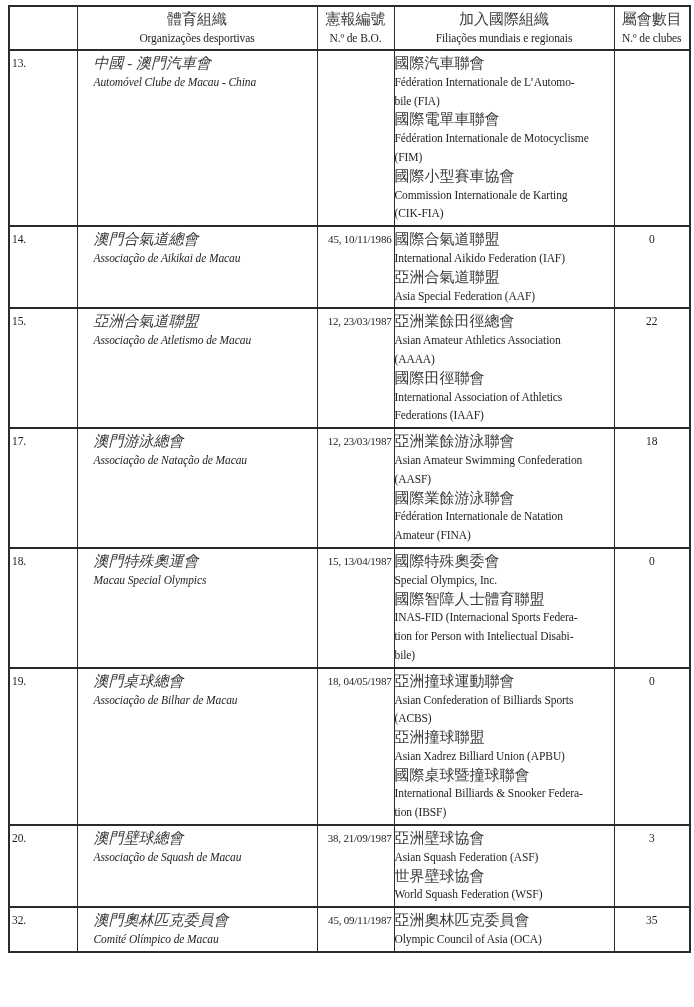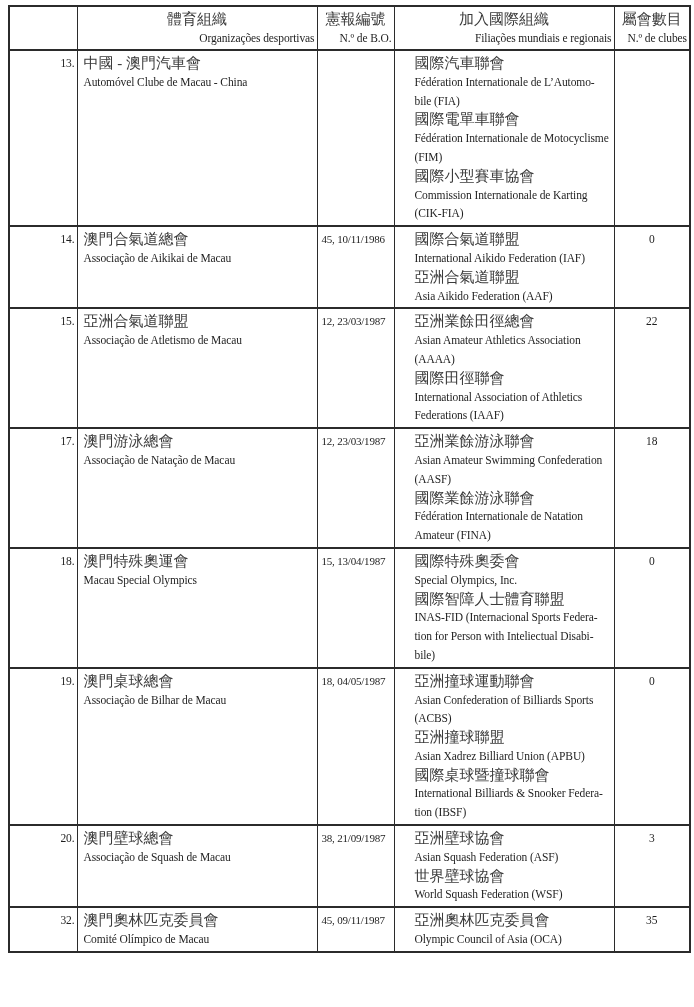--- a/index.html
+++ b/index.html
@@ -53,26 +53,26 @@
     line-height: 18.8px;
     letter-spacing: -0.1px;
     color: #1e1e1e;
     font-weight: normal;
   }
   th {
     text-align: center;
     font-weight: normal;
   }
   th .zh { line-height: 19px; }
-  th .lat { line-height: 18px; text-align: right; }
-  td.c-num { text-align: right; }
-  td.c-org { padding-left: 6px; }
-  td.c-gz { padding-left: 4px; }
+  th .lat { line-height: 18px; }
+  td.c-num { text-align: left; }
+  td.c-org { padding-left: 16px; font-style: italic; }
+  td.c-gz { padding-left: 4px; text-align: right; }
   td.c-gz .lat { font-size: 11px; letter-spacing: -0.2px; white-space: nowrap; }
-  td.c-af { padding-left: 20px; }
+  td.c-af { padding-left: 0; }
   td.c-af div { white-space: nowrap; }
   td.c-org div { white-space: nowrap; }
   td.c-clubs { text-align: center; }
 </style>
 </head>
 <body>
 
 <div class="page">
   <table class="doc-table">
     <colgroup>
@@ -134,21 +134,21 @@
             <div class="zh">澳門合氣道總會</div>
             <div class="lat">Associação de Aikikai de Macau</div>
           </td>
           <td class="c-gz">
             <div class="lat">45, 10/11/1986</div>
           </td>
           <td class="c-af">
             <div class="zh">國際合氣道聯盟</div>
             <div class="lat">International Aikido Federation (IAF)</div>
             <div class="zh">亞洲合氣道聯盟</div>
-            <div class="lat">Asia Aikido Federation (AAF)</div>
+            <div class="lat">Asia Special Federation (AAF)</div>
           </td>
           <td class="c-clubs">
             <div class="lat">0</div>
           </td>
         </tr>
         <tr>
           <td class="c-num">
             <div class="lat">15.</div>
           </td>
           <td class="c-org">

